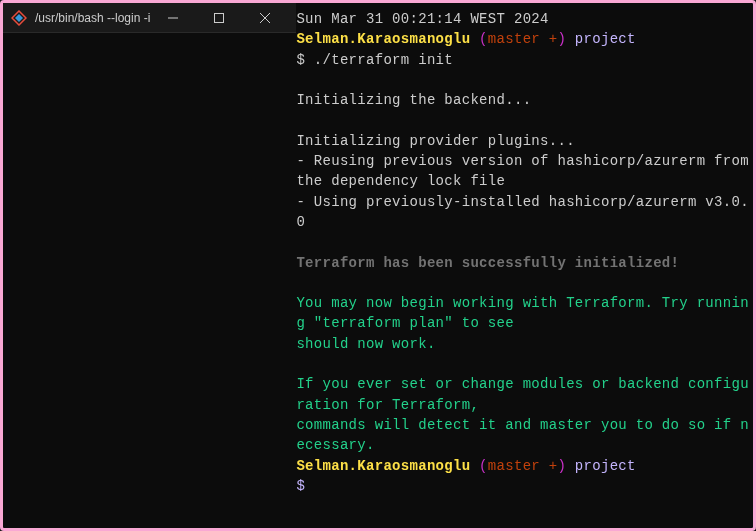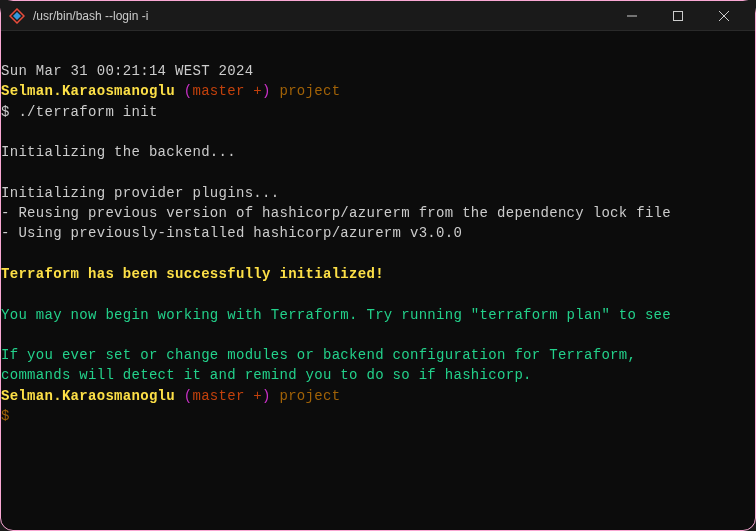--- a/index.html
+++ b/index.html
@@ -8,24 +8,24 @@
       width: 756px;
       height: 531px;
       font-family: 'Consolas', 'Courier New', monospace;
       font-size: 14px;
       overflow: hidden;
     }
     .window {
       width: 100%;
       height: 100%;
       background: #0c0c0c;
-      border: 1px solid #f9a8d4;
-      border-radius: 13px;
+      border: 3px solid #f9a8d4;
+      border-radius: 4px;
       display: flex;
-      flex-direction: column;
+      flex-direction: row;
     }
     .titlebar {
       height: 30px;
       background: #1a1a1a;
       display: flex;
       align-items: center;
       padding: 0 8px;
       border-bottom: 1px solid #2a2a2a;
     }
     .titlebar-icon {
@@ -55,28 +55,27 @@
       color: #cccccc;
       cursor: pointer;
     }
     .terminal-content {
       flex: 1;
       padding: 6px 0;
       color: #cccccc;
       line-height: 1.45;
       overflow: hidden;
       letter-spacing: 0.3px;
-      margin-top: 24px;
     }
     .line { white-space: pre-wrap; word-break: break-all; }
     .red { color: #fde047; font-weight: bold; }
     .magenta { color: #c930c7; }
-    .blue { color: #a16207; }
+    .blue { color: #c4b5fd; }
     .teal { color: #c2410c; }
-    .green-bold { color: #fde047; font-weight: bold; }
+    .green-bold { color: #737373; font-weight: bold; }
     .green { color: #23d18b; }
     .white { color: #cccccc; }
     .blank { height: 1.45em; }
   </style>
 </head>
 <body>
 
 <div class="window">
   <div class="titlebar">
     <div class="titlebar-icon">
@@ -113,19 +112,20 @@
     <div class="blank"></div>
     <div class="line white">Initializing the backend...</div>
     <div class="blank"></div>
     <div class="line white">Initializing provider plugins...</div>
     <div class="line white">- Reusing previous version of hashicorp/azurerm from the dependency lock file</div>
     <div class="line white">- Using previously-installed hashicorp/azurerm v3.0.0</div>
     <div class="blank"></div>
     <div class="line green-bold">Terraform has been successfully initialized!</div>
     <div class="blank"></div>
     <div class="line green">You may now begin working with Terraform. Try running "terraform plan" to see</div>
+    <div class="line green">should now work.</div>
     <div class="blank"></div>
     <div class="line green">If you ever set or change modules or backend configuration for Terraform,</div>
-    <div class="line green">commands will detect it and remind you to do so if hashicorp.</div>
+    <div class="line green">commands will detect it and master you to do so if necessary.</div>
     <div class="line"><span class="red">Selman.Karaosmanoglu</span><span class="magenta"> (</span><span class="teal">master +</span><span class="magenta">) </span><span class="blue">project</span></div>
     <div class="line blue">$</div>
   </div>
 </div>
 
 </body></html>

